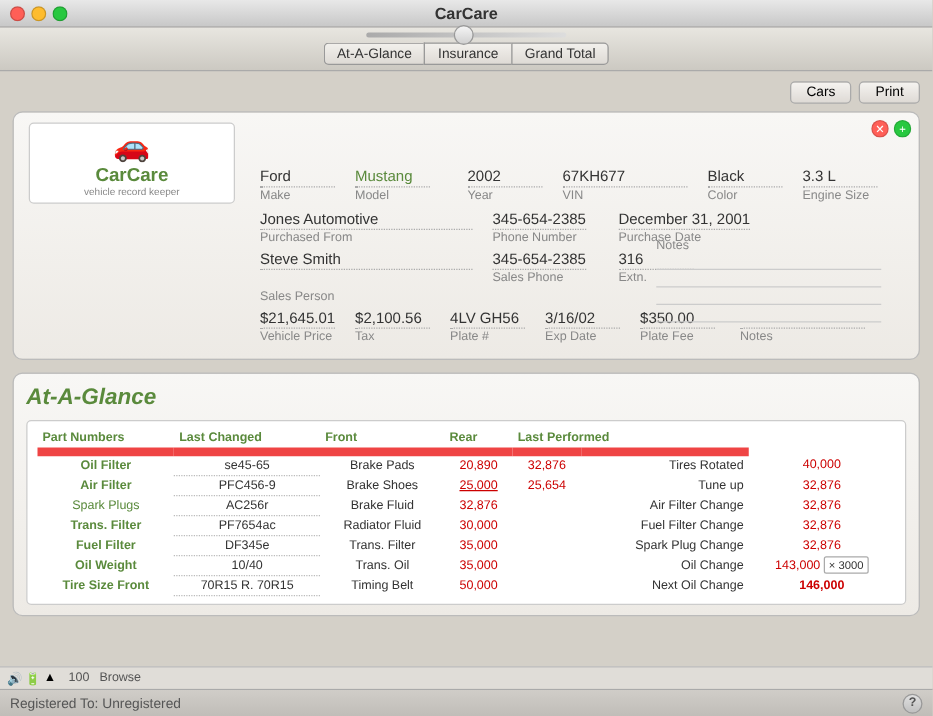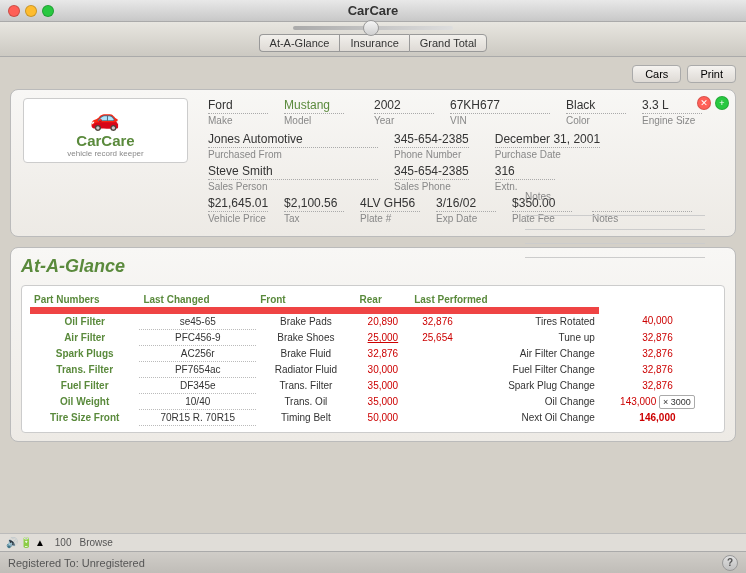--- a/index.html
+++ b/index.html
@@ -140,20 +140,21 @@
       border-radius: 4px;
       display: flex;
       flex-direction: column;
       align-items: center;
       justify-content: center;
     }
     .field-row {
       display: flex;
       gap: 0;
       margin-bottom: 4px;
+      margin-top: 36px;
     }
     .field-group {
       display: flex;
       flex-direction: column;
       margin-right: 16px;
     }
     .field-value {
       font-size: 12px;
       color: #333;
       border-bottom: 1px dotted #aaa;
@@ -385,21 +386,21 @@
         <span class="field-label" style="font-size:10px;">Notes</span>
         <div>
           <div style="border-bottom:1px solid #ccc;height:13px;width:180px;margin-top:1px;"></div>
           <div style="border-bottom:1px solid #ccc;height:13px;width:180px;margin-top:1px;"></div>
           <div style="border-bottom:1px solid #ccc;height:13px;width:180px;margin-top:1px;"></div>
           <div style="border-bottom:1px solid #ccc;height:13px;width:180px;margin-top:1px;"></div>
         </div>
       </div>
 
       <div class="field-row" style="margin-top:4px;">
-        <div class="field-group" style="min-width:170px;">
+        <div class="field-group" style="min-width:170px;gap:15px;">
           <span class="field-value">Steve Smith</span>
           <span class="field-label">Sales Person</span>
         </div>
         <div class="field-group">
           <span class="field-value">345-654-2385</span>
           <span class="field-label">Sales Phone</span>
         </div>
         <div class="field-group" style="margin-left:10px;">
           <span class="field-value">316</span>
           <span class="field-label">Extn.</span>
@@ -462,21 +463,21 @@
             <tr>
     <td style="color:#5a8a3c;font-weight:bold;">Air Filter</td>
     <td style="border-bottom:1px dotted #bbb;">PFC456-9</td>
     <td>Brake Shoes</td>
     <td style="color:#cc0000;text-decoration:underline;">25,000</td>
     <td style="color:#cc0000;">25,654</td>
     <td style="text-align:right;padding-right:4px;">Tune up</td>
     <td style="color:#cc0000;font-weight:normal;">32,876</td>
   </tr>
             <tr>
-    <td style="color:#5a8a3c;font-weight:bold;">Spark Plugs</td>
+    <td style="color:#5a8a3c;font-weight:normal;">Spark Plugs</td>
     <td style="border-bottom:1px dotted #bbb;">AC256r</td>
     <td>Brake Fluid</td>
     <td style="color:#cc0000;">32,876</td>
     <td style="color:#cc0000;"></td>
     <td style="text-align:right;padding-right:4px;">Air Filter Change</td>
     <td style="color:#cc0000;font-weight:normal;">32,876</td>
   </tr>
             <tr>
     <td style="color:#5a8a3c;font-weight:bold;">Trans. Filter</td>
     <td style="border-bottom:1px dotted #bbb;">PF7654ac</td>

